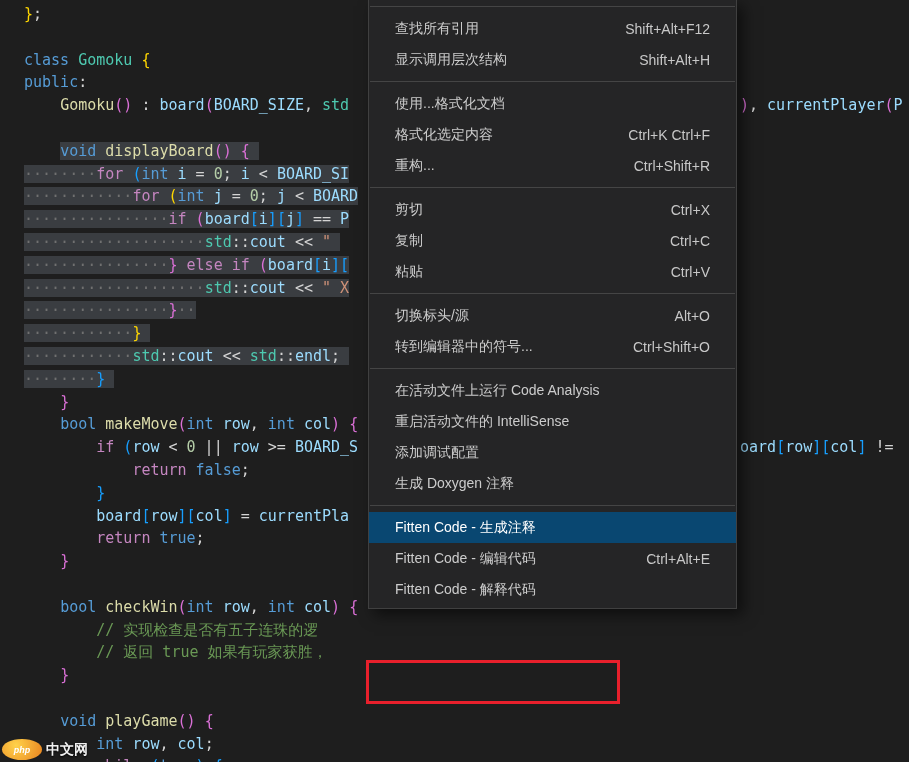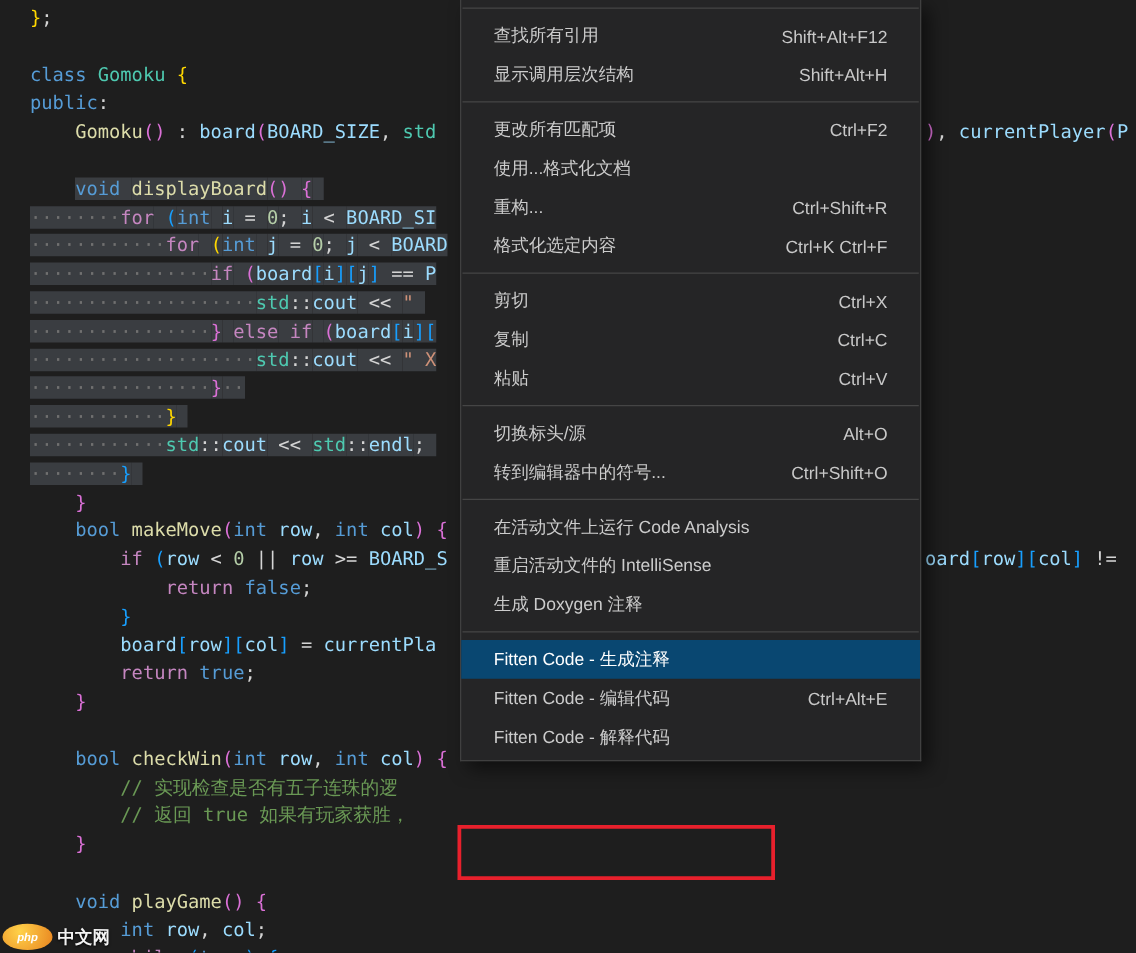--- a/index.html
+++ b/index.html
@@ -92,33 +92,29 @@
       <div class="menu-row">
         <span class="menu-label">查找所有引用</span>
         <span class="menu-key">Shift+Alt+F12</span>
       </div>
       <div class="menu-row">
         <span class="menu-label">显示调用层次结构</span>
         <span class="menu-key">Shift+Alt+H</span>
       </div>
       <div class="menu-sep"></div>
       <div class="menu-row">
-        <span class="menu-label">更改所有匹配项</span>
-        <span class="menu-key">Ctrl+F2</span>
+        <span class="menu-label">使用...格式化文档</span>
       </div>
       <div class="menu-row">
-        <span class="menu-label">使用...格式化文档</span>
+        <span class="menu-label">格式化选定内容</span>
+        <span class="menu-key">Ctrl+K Ctrl+F</span>
       </div>
       <div class="menu-row">
         <span class="menu-label">重构...</span>
         <span class="menu-key">Ctrl+Shift+R</span>
-      </div>
-      <div class="menu-row">
-        <span class="menu-label">格式化选定内容</span>
-        <span class="menu-key">Ctrl+K Ctrl+F</span>
       </div>
       <div class="menu-sep"></div>
       <div class="menu-row">
         <span class="menu-label">剪切</span>
         <span class="menu-key">Ctrl+X</span>
       </div>
       <div class="menu-row">
         <span class="menu-label">复制</span>
         <span class="menu-key">Ctrl+C</span>
       </div>
@@ -136,20 +132,23 @@
         <span class="menu-key">Ctrl+Shift+O</span>
       </div>
       <div class="menu-sep"></div>
       <div class="menu-row">
         <span class="menu-label">在活动文件上运行 Code Analysis</span>
       </div>
       <div class="menu-row">
         <span class="menu-label">重启活动文件的 IntelliSense</span>
       </div>
       <div class="menu-row">
+        <span class="menu-label">添加调试配置</span>
+      </div>
+      <div class="menu-row">
         <span class="menu-label">生成 Doxygen 注释</span>
       </div>
       <div class="menu-sep"></div>
       <div class="menu-row active">
         <span class="menu-label">Fitten Code - 生成注释</span>
       </div>
       <div class="menu-row">
         <span class="menu-label">Fitten Code - 编辑代码</span>
         <span class="menu-key">Ctrl+Alt+E</span>
       </div>

